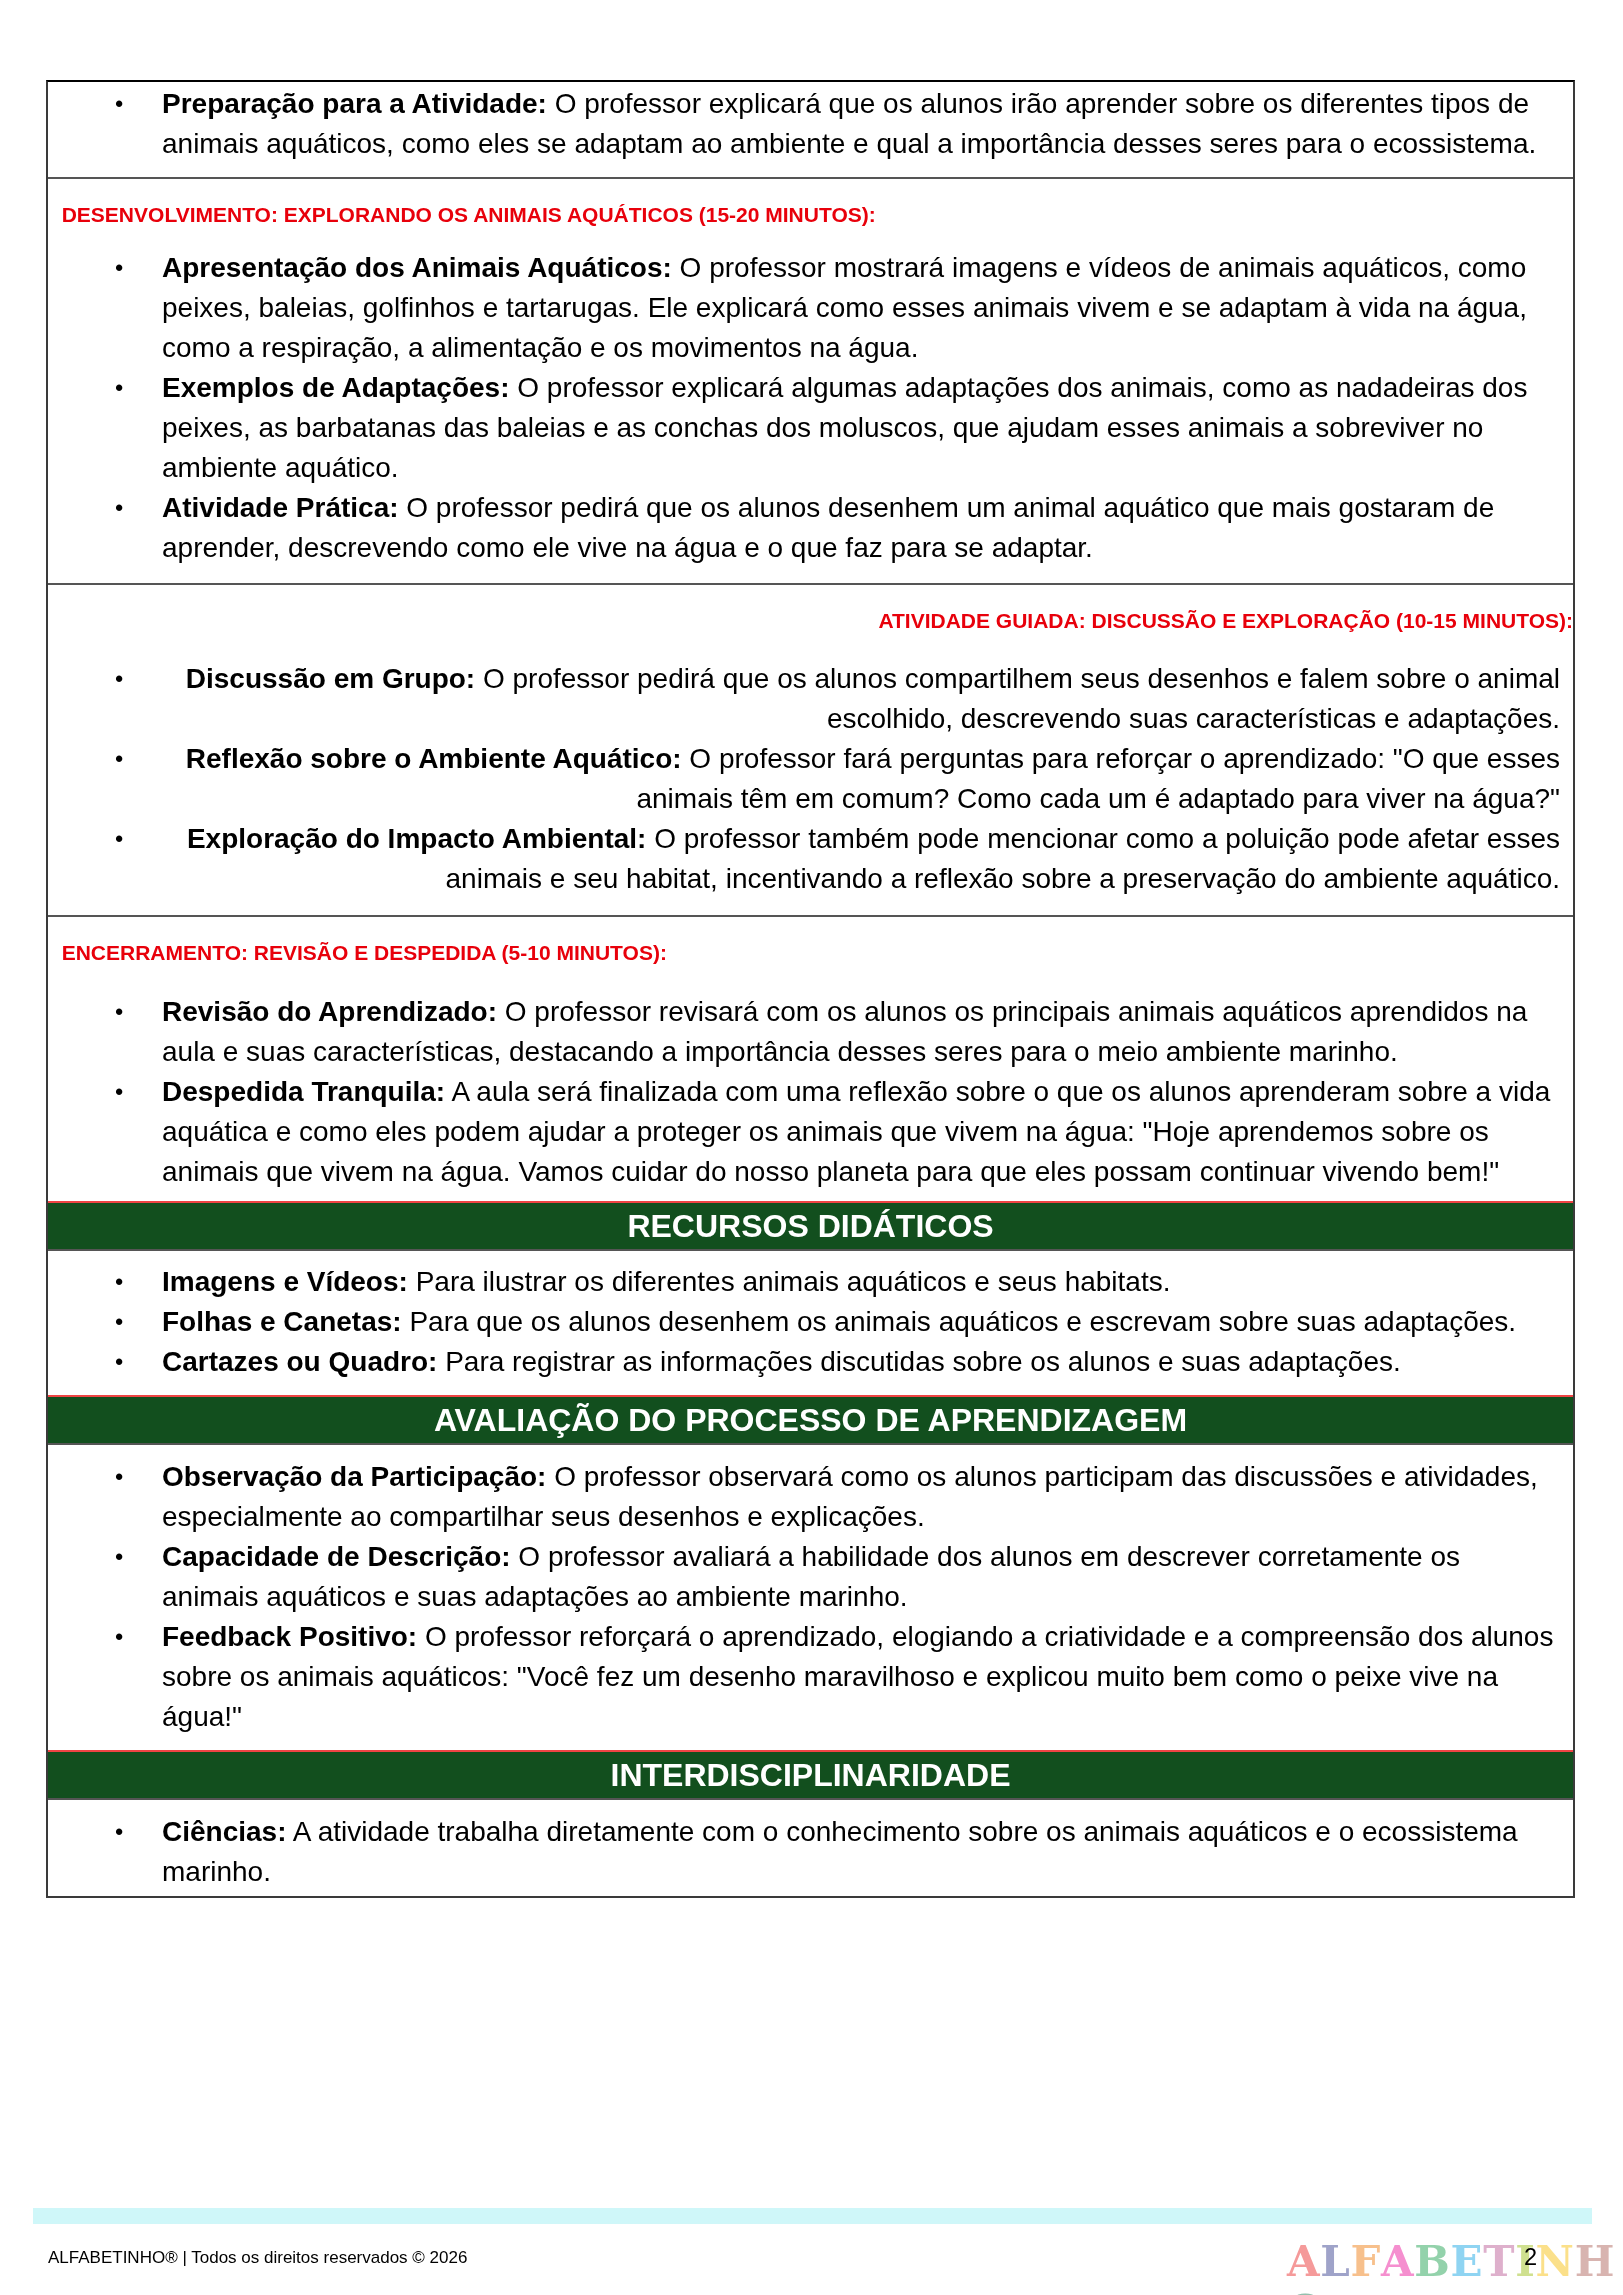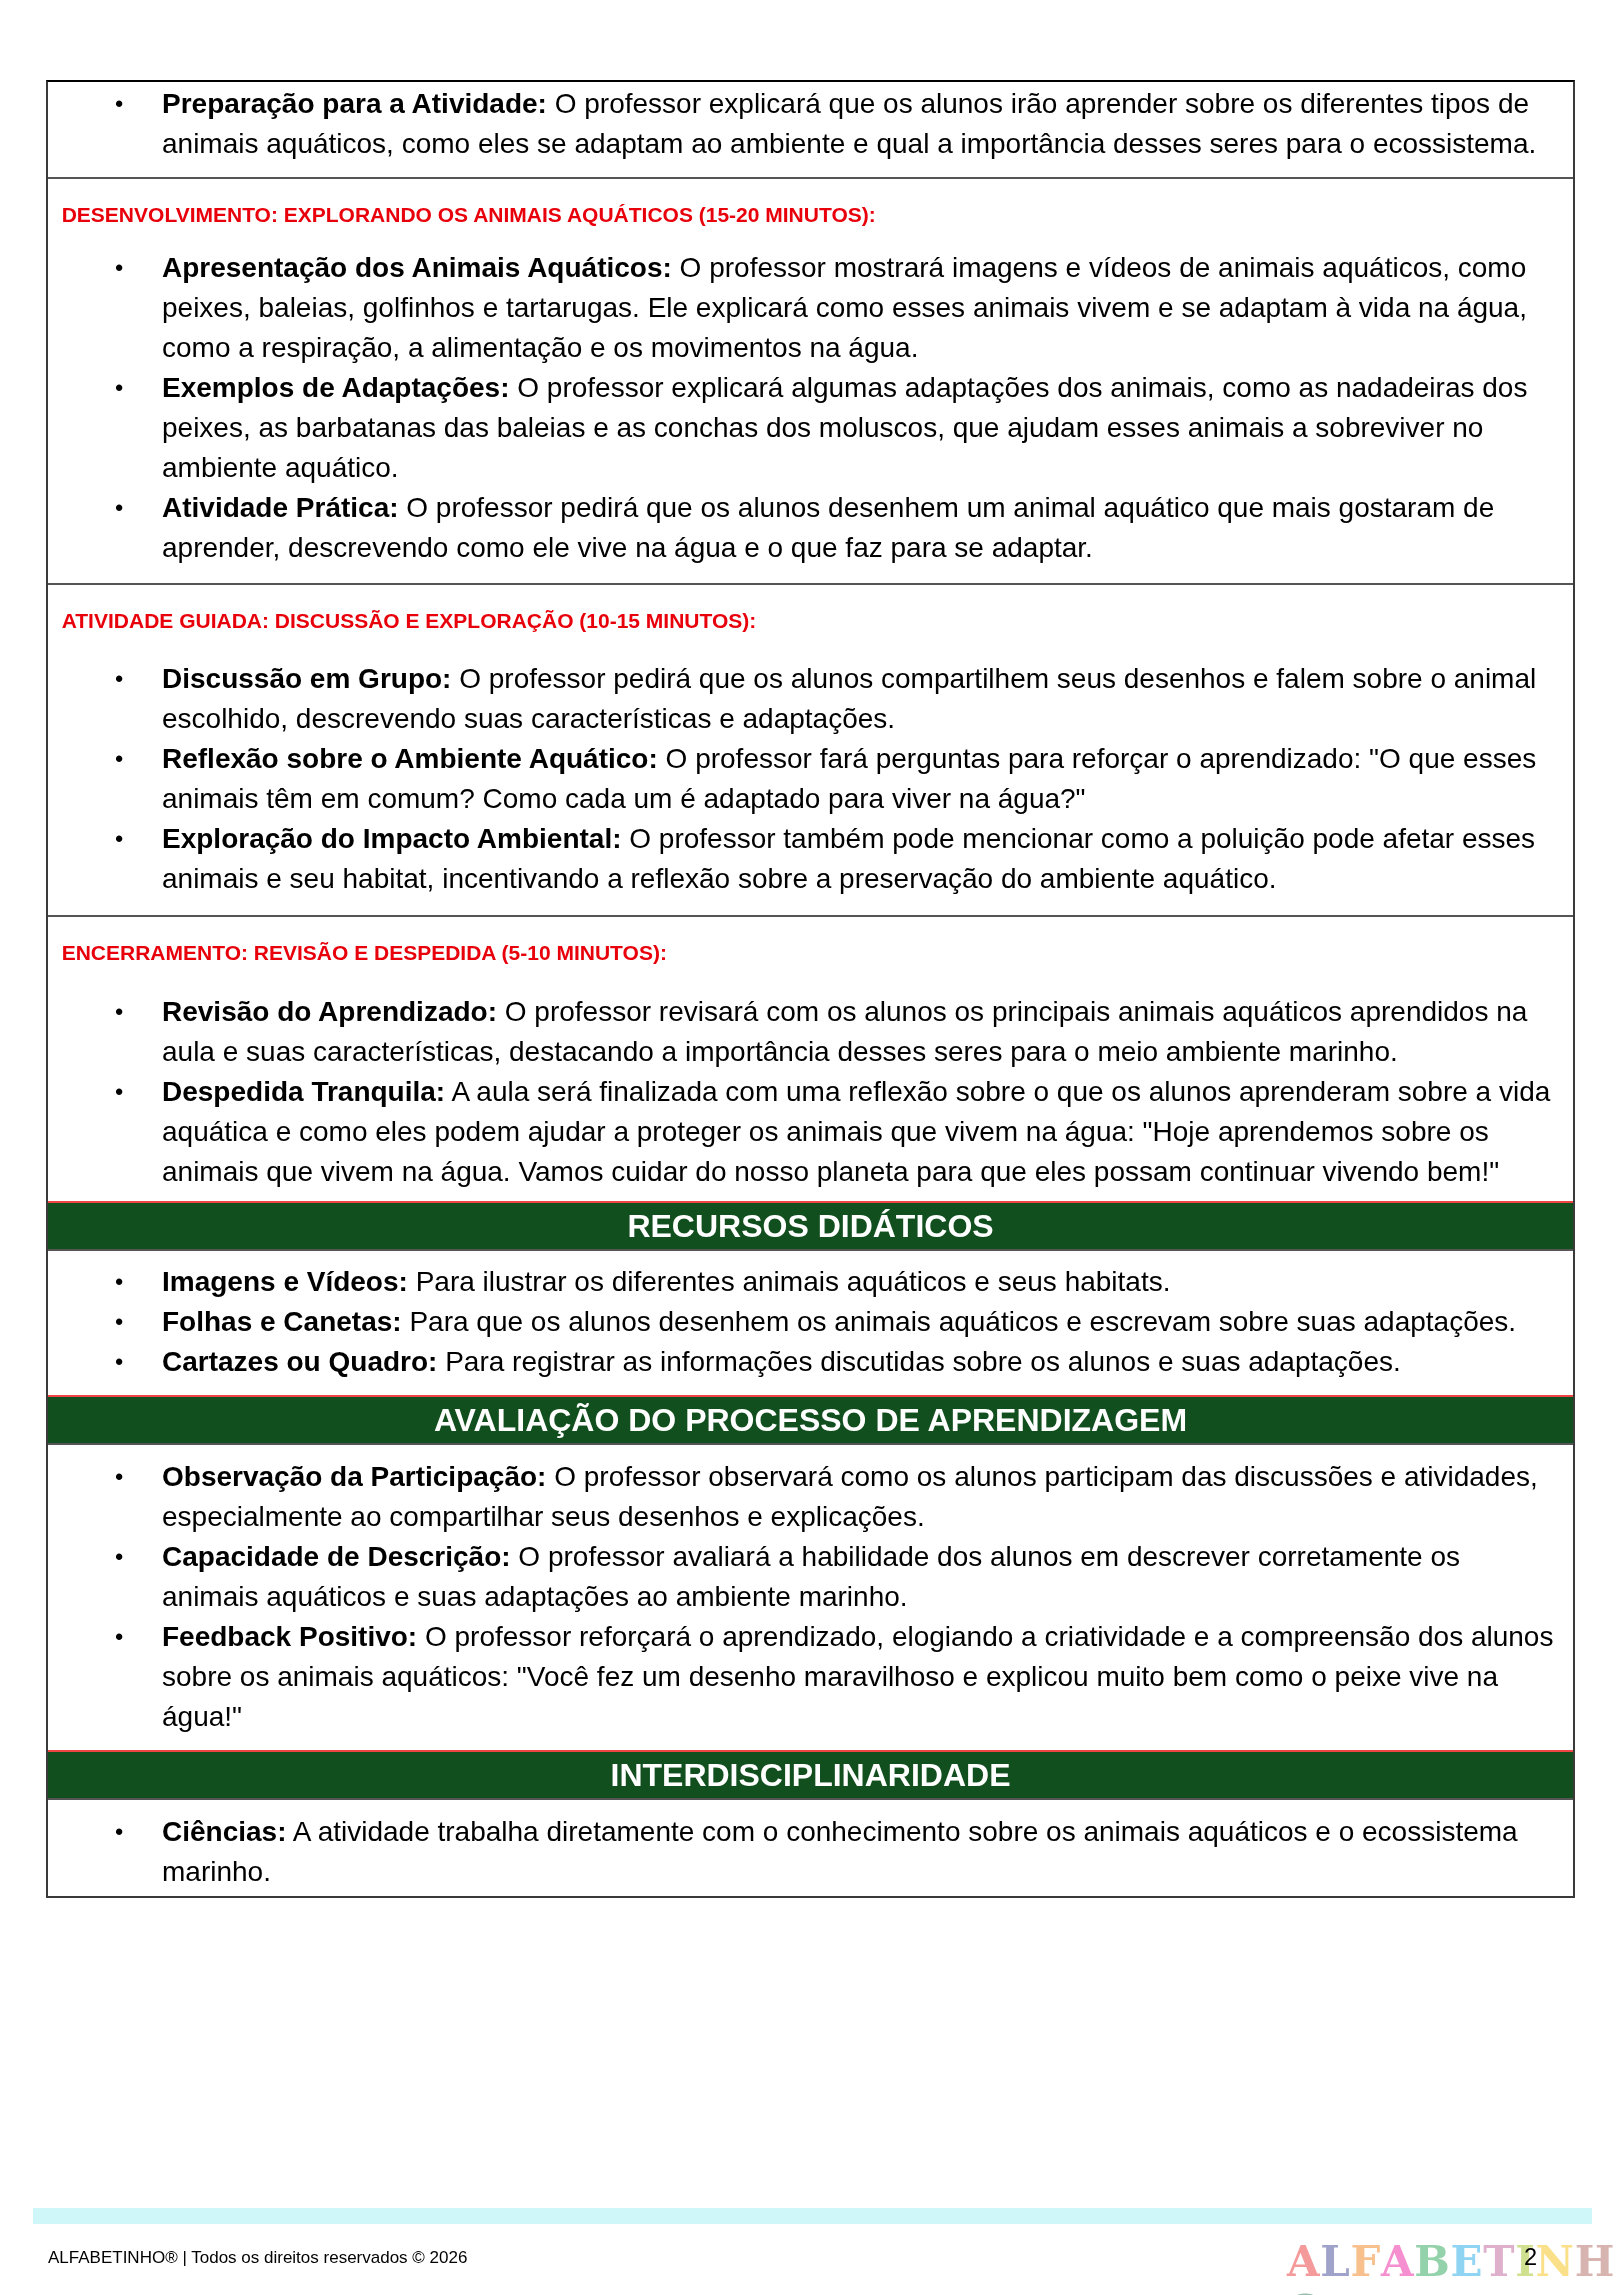--- a/index.html
+++ b/index.html
@@ -101,21 +101,21 @@
         <span class="bullet">•</span>
         <b>Exemplos de Adaptações:</b><span> O professor explicará algumas adaptações dos animais, como as nadadeiras dos peixes, as barbatanas das baleias e as conchas dos moluscos, que ajudam esses animais a sobreviver no ambiente aquático.</span>
       </li>
       <li>
         <span class="bullet">•</span>
         <b>Atividade Prática:</b><span> O professor pedirá que os alunos desenhem um animal aquático que mais gostaram de aprender, descrevendo como ele vive na água e o que faz para se adaptar.</span>
       </li>
     </ul>
   </div>
 
-  <div class="cell" style="padding-bottom:15.7px;">
+  <div class="cell" style="padding-bottom:15.7px;text-align:right;">
     <p class="section-title">ATIVIDADE GUIADA: DISCUSSÃO E EXPLORAÇÃO (10-15 MINUTOS):</p>
     <ul class="blist" style="margin-top:19.6px;">
       <li>
         <span class="bullet">•</span>
         <b>Discussão em Grupo:</b><span> O professor pedirá que os alunos compartilhem seus desenhos e falem sobre o animal escolhido, descrevendo suas características e adaptações.</span>
       </li>
       <li>
         <span class="bullet">•</span>
         <b>Reflexão sobre o Ambiente Aquático:</b><span> O professor fará perguntas para reforçar o aprendizado: "O que esses animais têm em comum? Como cada um é adaptado para viver na água?"</span>
       </li>

